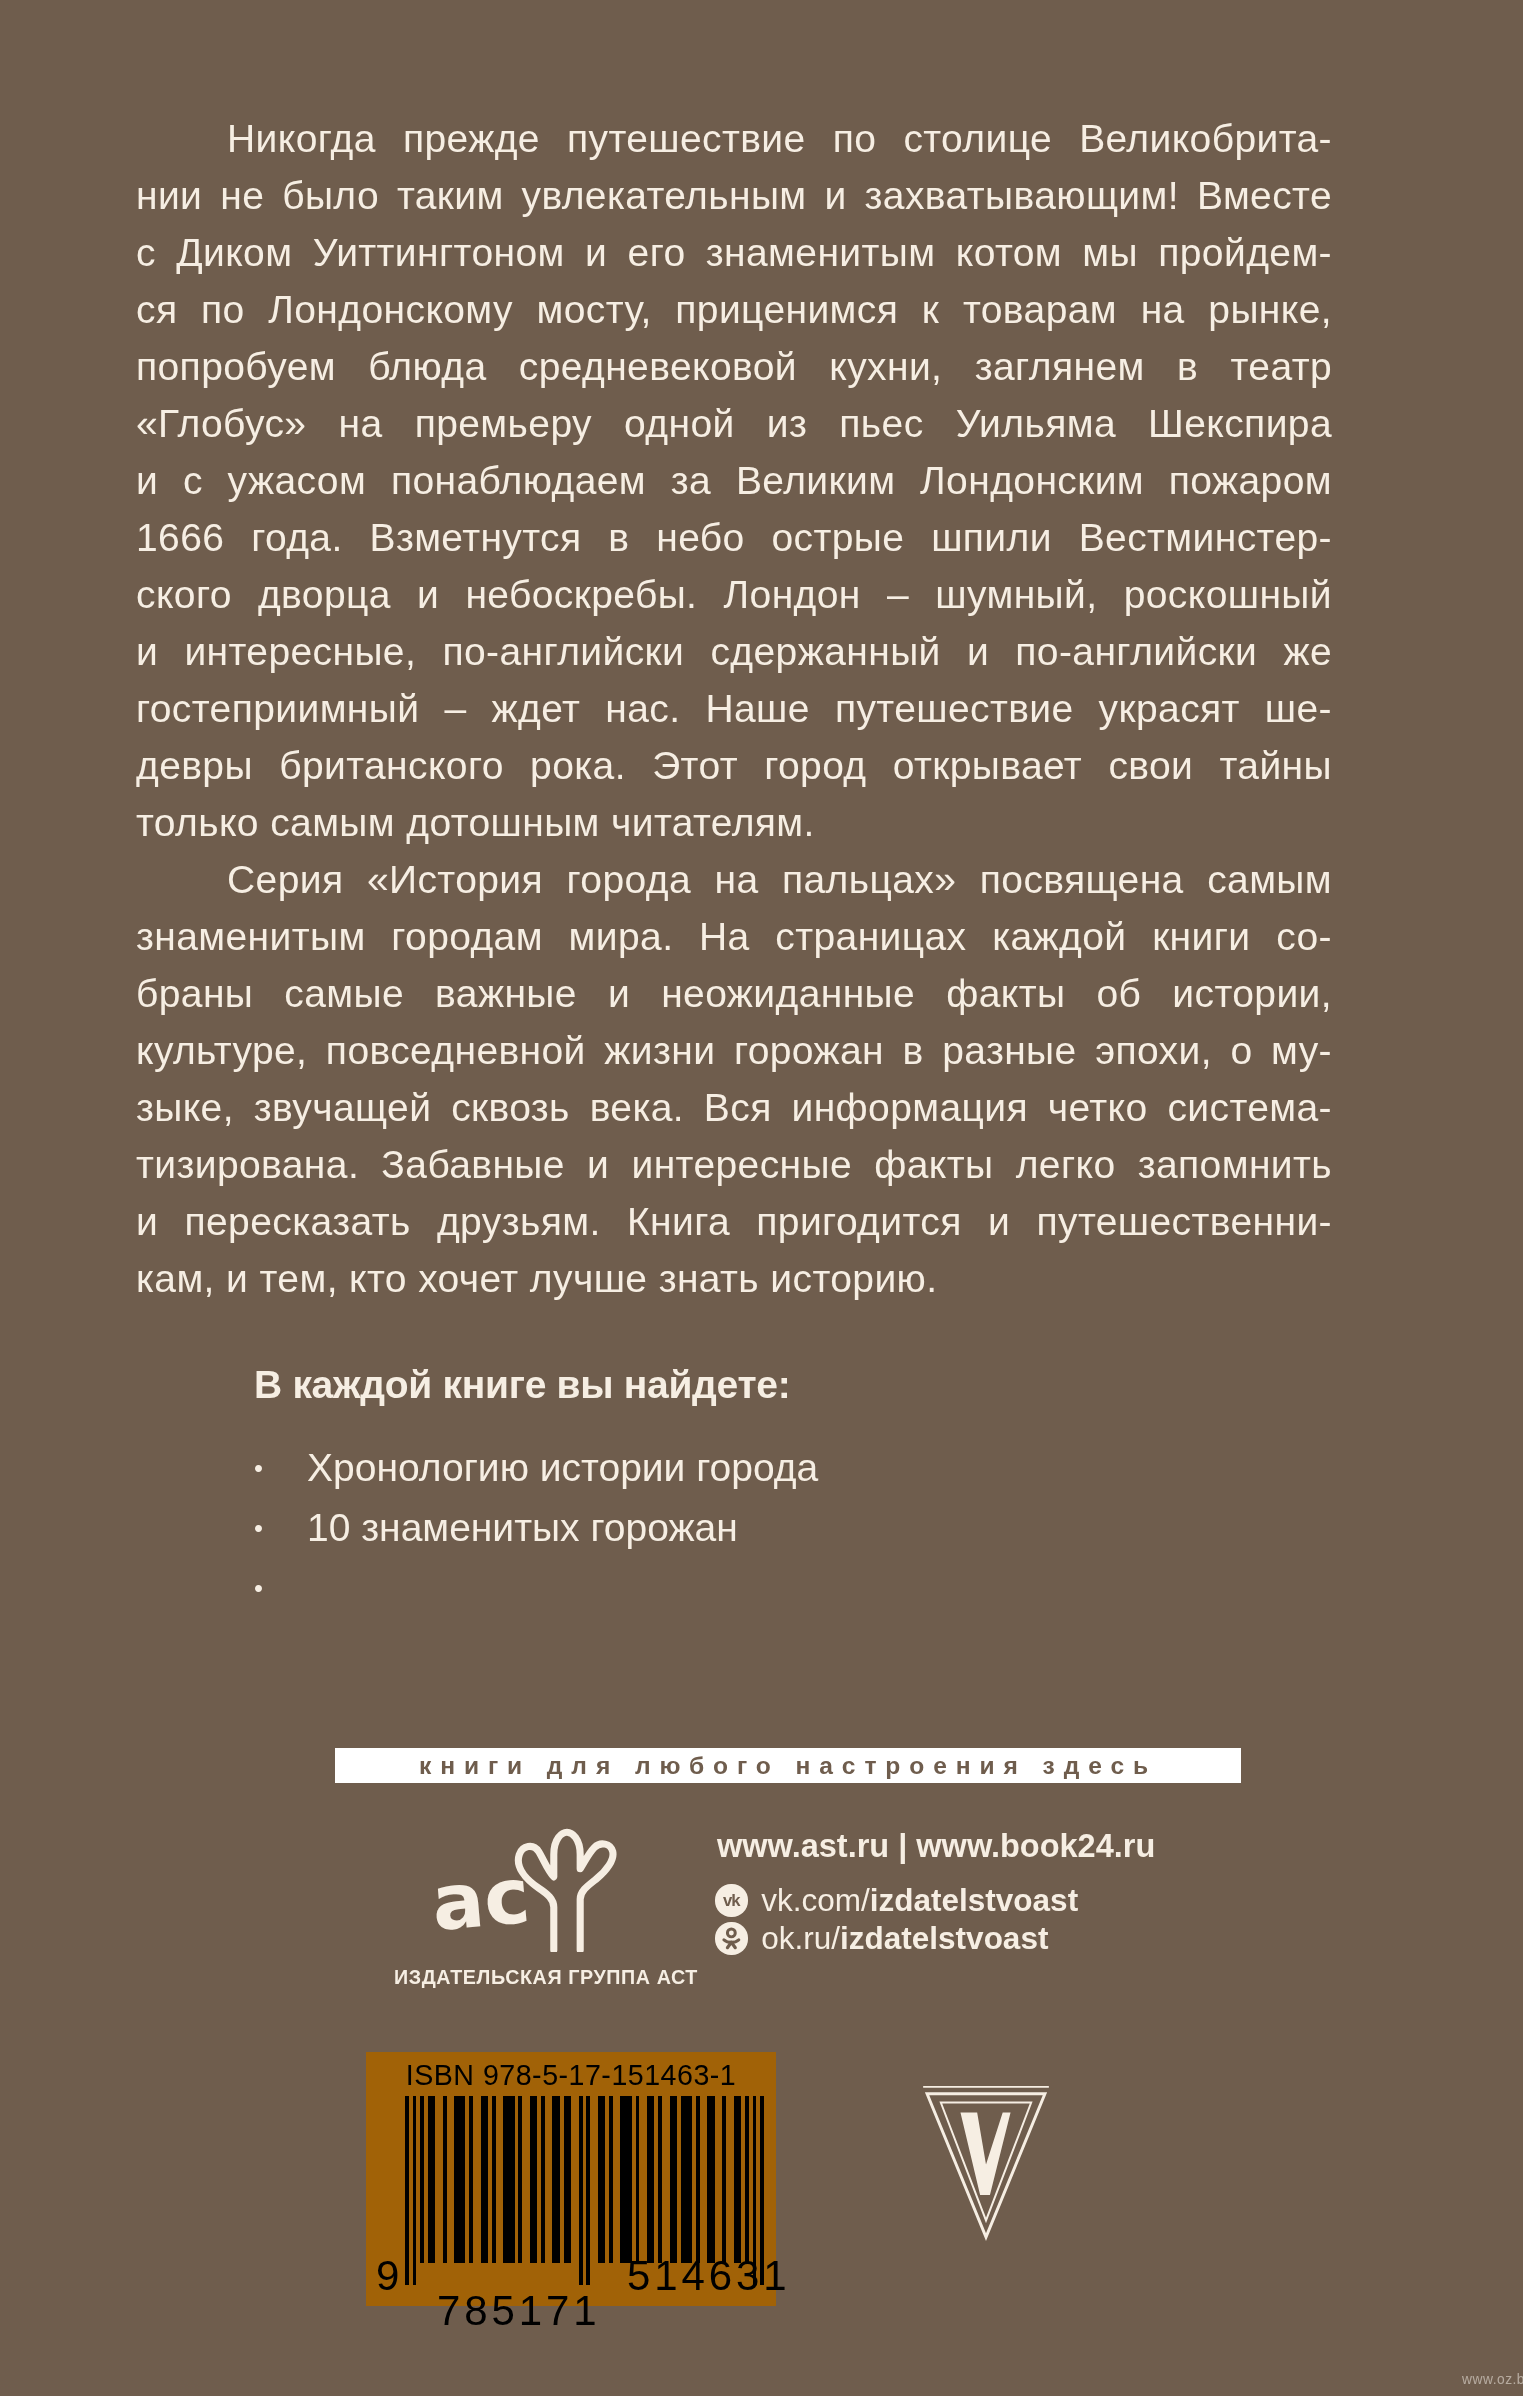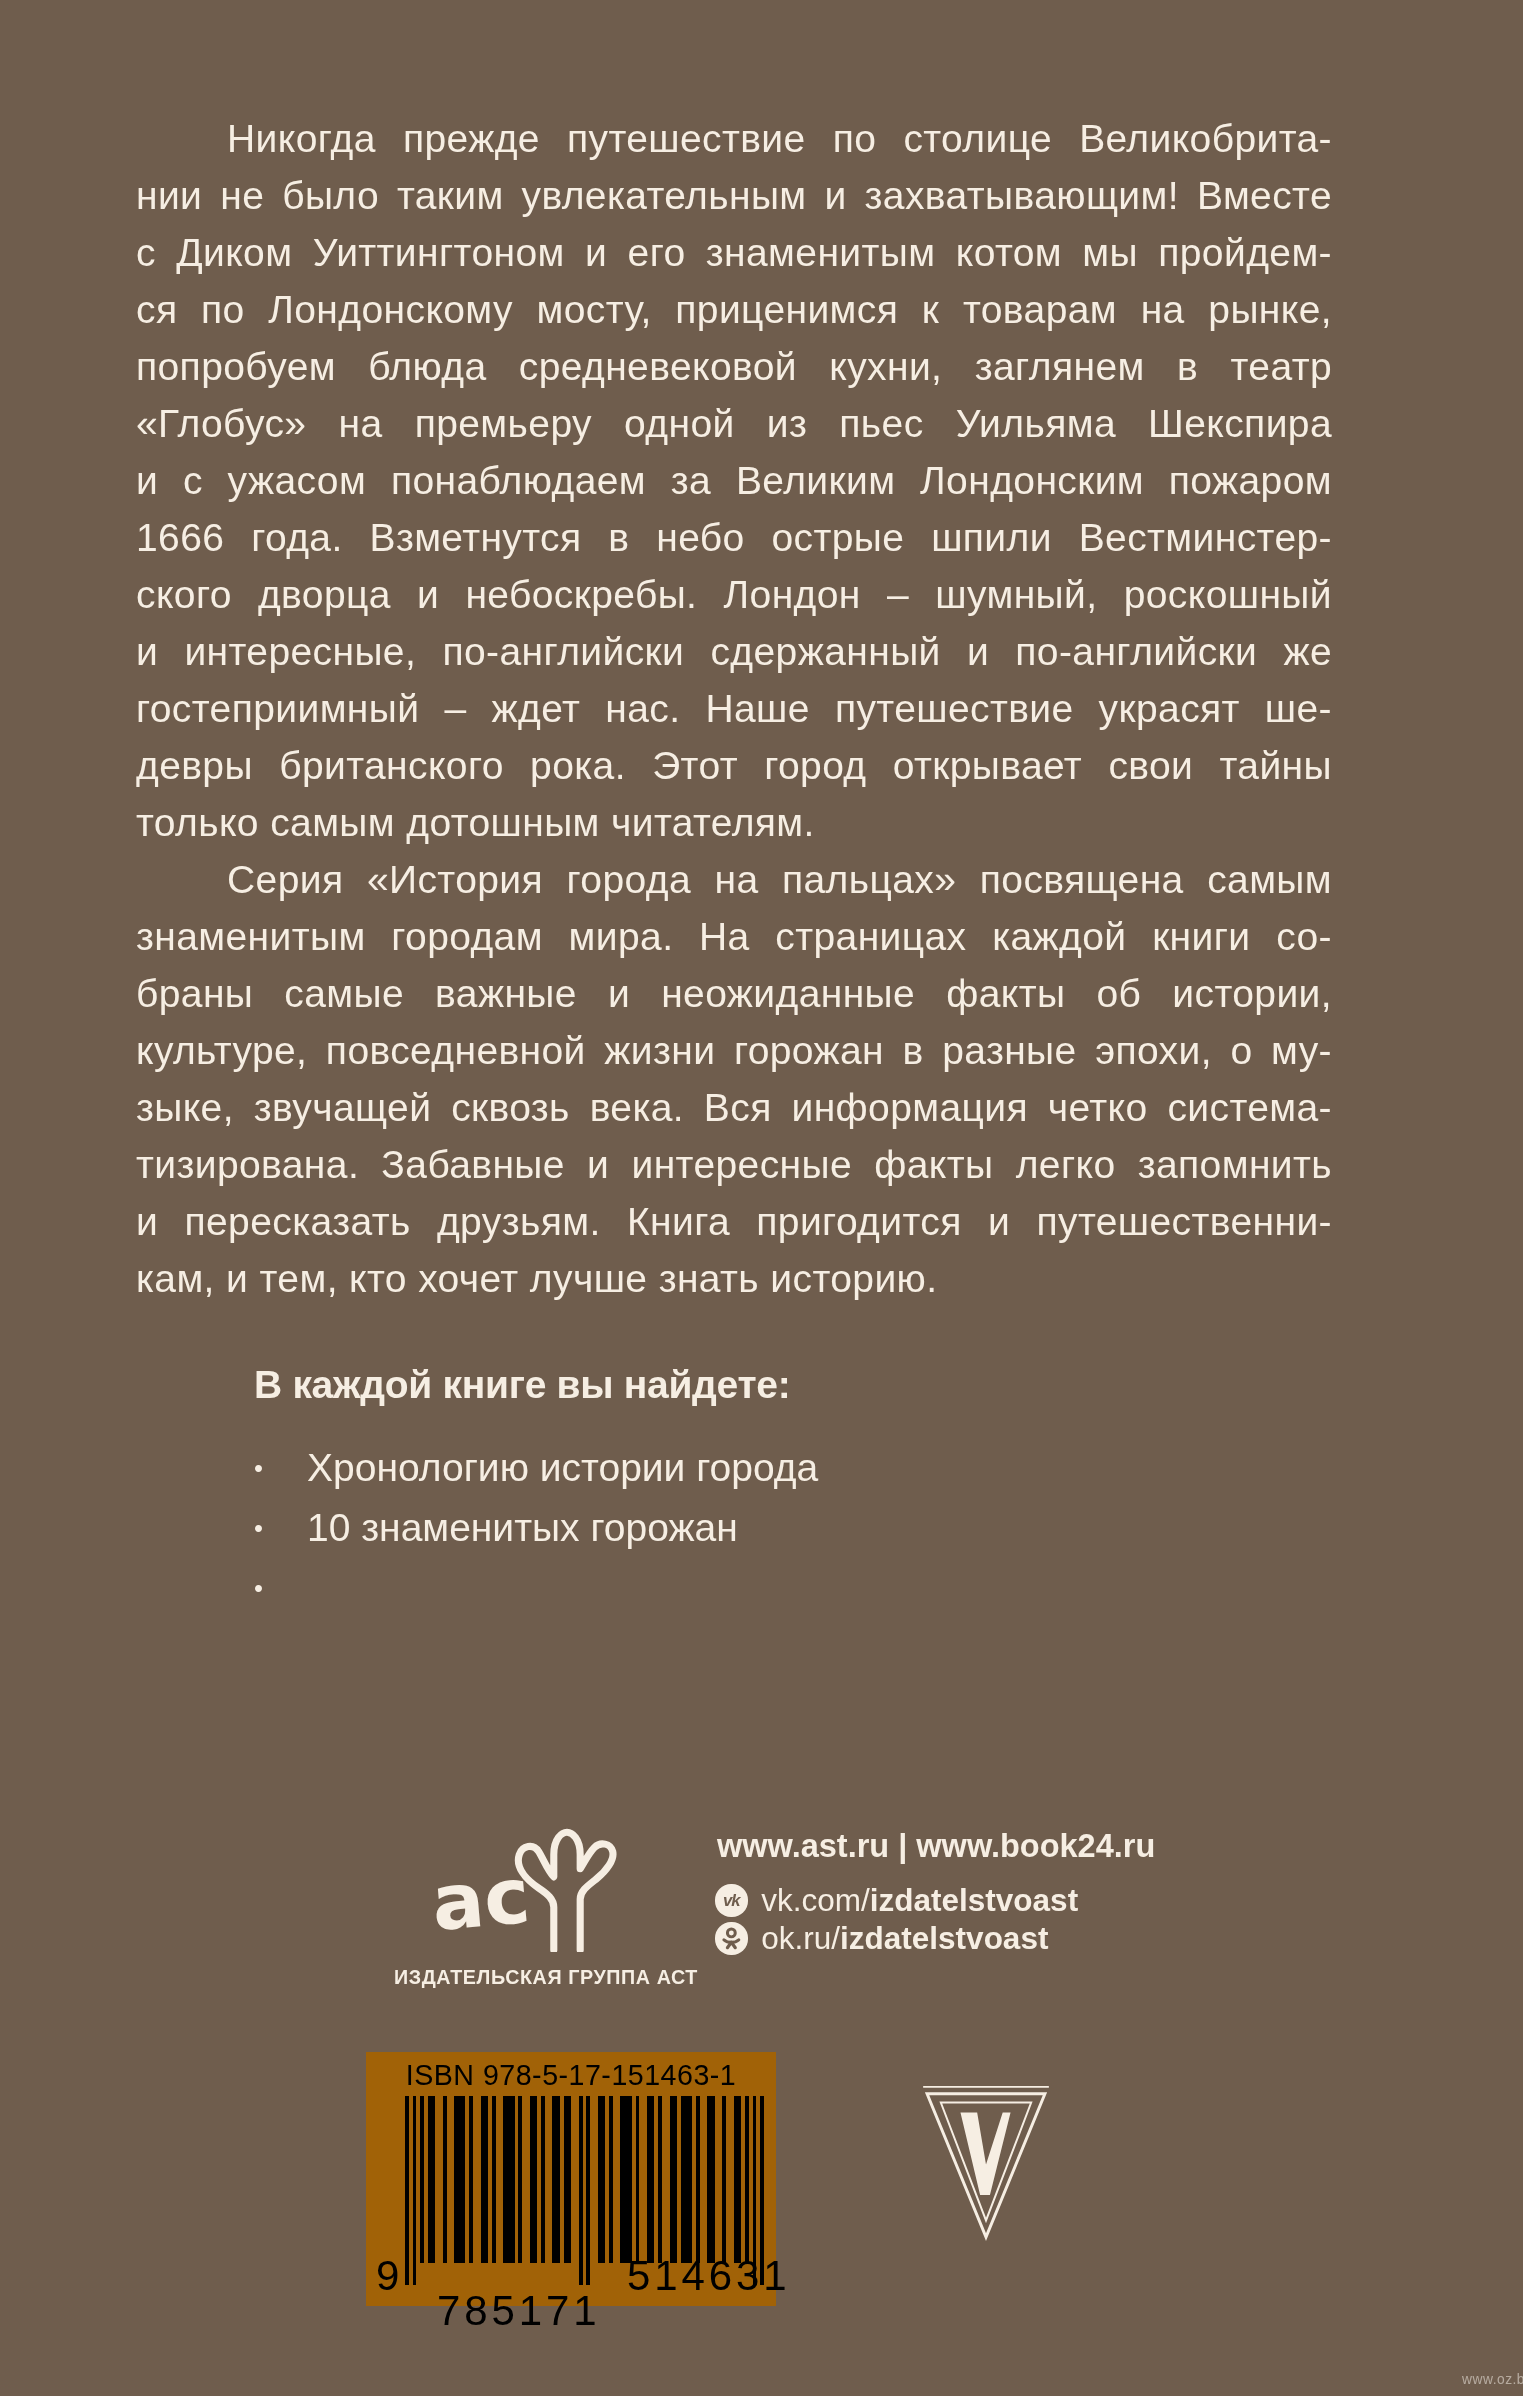--- a/index.html
+++ b/index.html
@@ -49,21 +49,21 @@
   
   .sites-line{
     position:absolute;left:717px;top:1828px;
     font-size:32.5px;font-weight:bold;color:#F6EEE3;white-space:nowrap;
   }
   .social-row{position:absolute;left:715px;display:flex;align-items:center;gap:13.8px;color:#F6EEE3;}
   .social-row.vk{top:1882px;}
   .social-row.ok{top:1920px;}
   .social-icon{
     width:32.5px;height:32.5px;border-radius:16px;background:#F6EEE3;
-    display:flex;align-items:center;justify-content:center;flex:0 0 32.5px;font-style:italic;
+    display:flex;align-items:center;justify-content:center;flex:0 0 32.5px;
   }
   .vk-glyph{color:#6F5D4D;font-size:16.7px;font-weight:bold;letter-spacing:-1px;}
   .social-text{font-size:31.5px;white-space:nowrap;}
   .social-text b{font-weight:bold;}
   
   .barcode-box{
     position:absolute;left:366px;top:2052px;width:410px;height:254px;
     background:#a16207;color:#000;
   }
   .isbn{
@@ -121,20 +121,23 @@
     </div>
     <div class="bullet-row">
       <span class="bullet-dot">•</span>
       <span class="bullet-text">10 знаменитых горожан</span>
     </div>
     <div class="bullet-row">
       <span class="bullet-dot">•</span>
     </div>
   </div>
 
+  <div class="banner">
+    <span>книги для любого настроения здесь</span>
+  </div>
 
   <div class="ast-logo">
     <span class="ast-letters">ас</span>
     <svg class="ast-cactus" width="130" height="132" viewBox="0 0 128 130">
       <path d="M50,128 L50,86 C50,78 44,73 35,67 C22,58 12,46 16,34 C19,25 30,23 35,31 C40,39 44,50 50,56
                L50,34 C50,18 58,12 63,12 C68,12 76,18 76,34 L76,48 C80,42 84,33 90,27 C96,21 106,23 108,31
                C110,39 102,50 92,58 C83,65 76,70 76,78 L76,128" fill="none" stroke="#F6EEE3" stroke-width="7" stroke-linejoin="round" stroke-linecap="round"></path>
     </svg>
   </div>
   <div class="ast-label">ИЗДАТЕЛЬСКАЯ ГРУППА АСТ</div>

